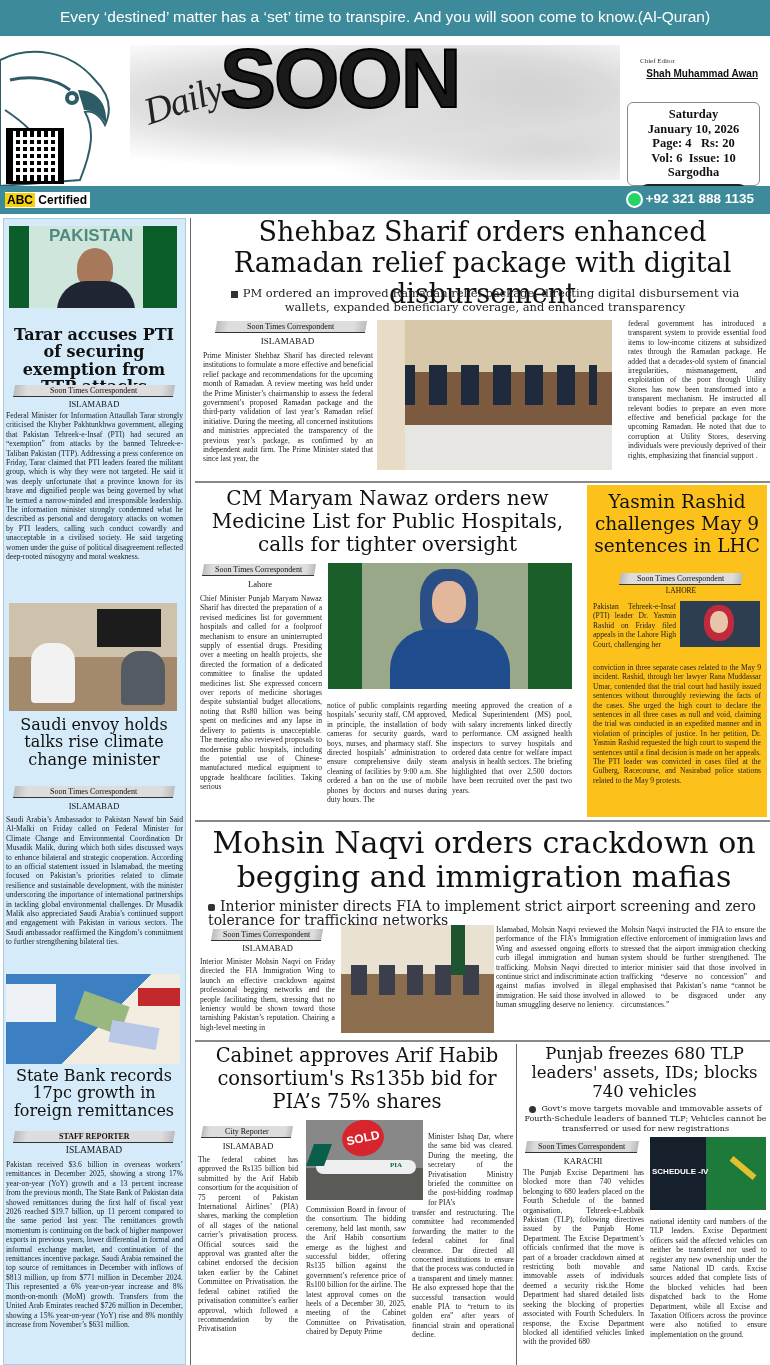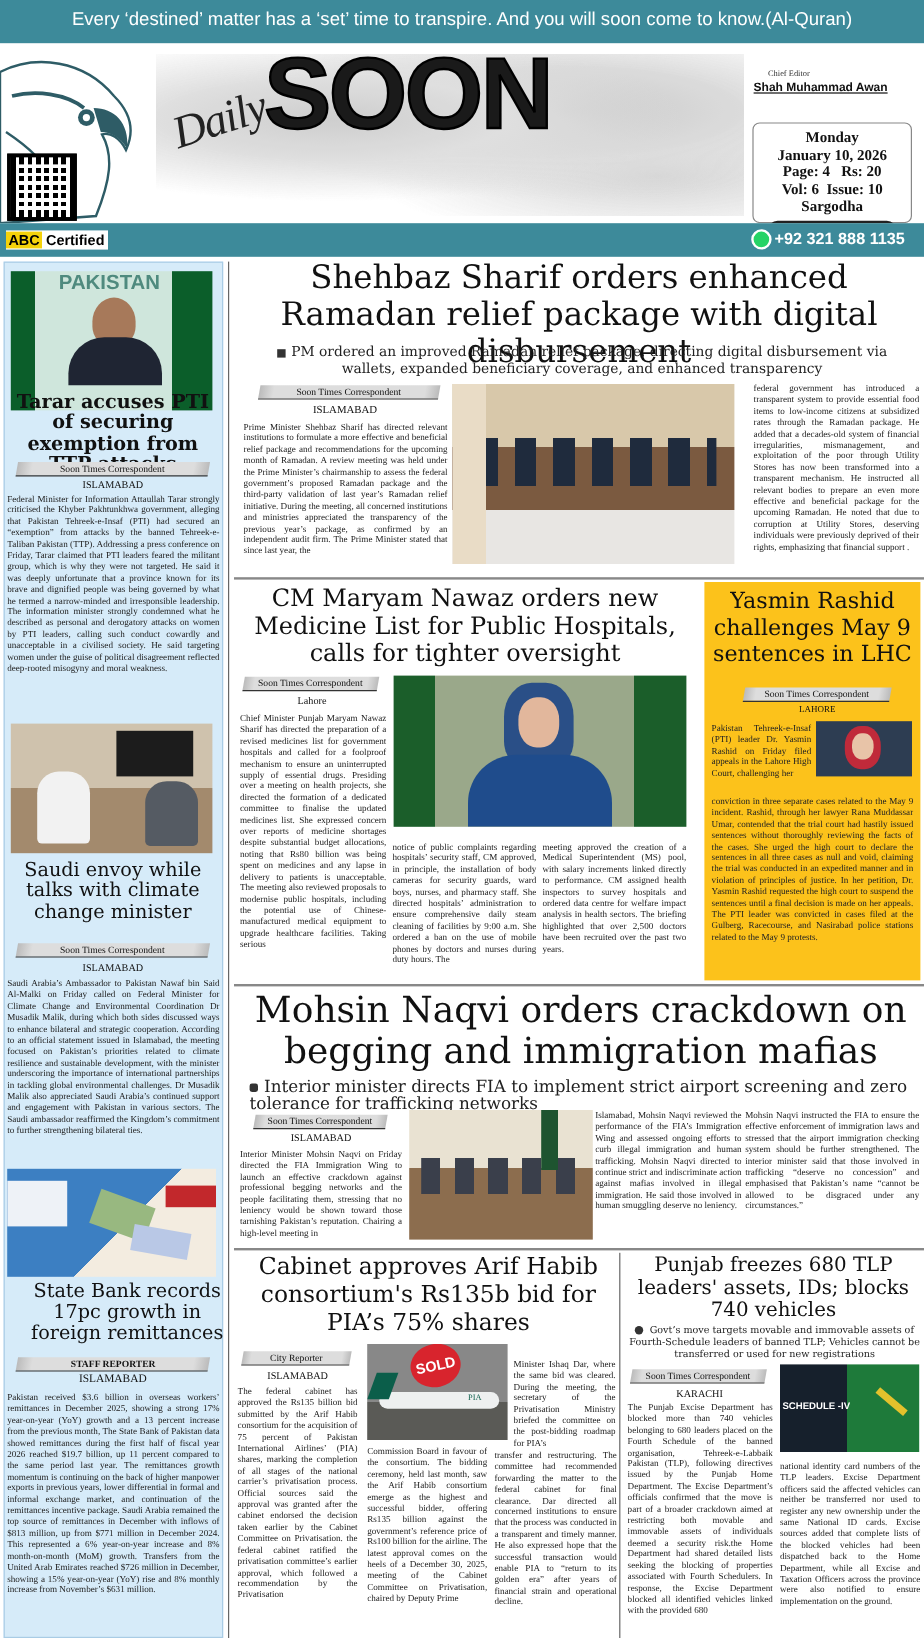--- a/index.html
+++ b/index.html
@@ -8,21 +8,21 @@
 .masthead{position:absolute;left:0;top:40px;width:770px;height:146px;background:#fff;overflow:hidden}
 .map{position:absolute;left:130px;top:5px;width:490px;height:135px;background:radial-gradient(ellipse at 30% 40%,#c9c9c9 0,#dcdcdc 30%,transparent 60%),radial-gradient(ellipse at 70% 35%,#c4c4c4 0,#d8d8d8 30%,transparent 60%),radial-gradient(ellipse at 85% 75%,#cfcfcf 0,transparent 40%);opacity:.9}
 .eagle{position:absolute;left:0;top:0;width:115px;height:146px}
 .qr{position:absolute;left:6px;top:88px;width:58px;height:56px;background:repeating-linear-gradient(90deg,#000 0 4px,#fff 4px 7px),#000;border:3px solid #000}
 .qr::before{content:"";position:absolute;inset:6px;background:repeating-linear-gradient(0deg,#fff 0 3px,transparent 3px 7px)}
 .daily{position:absolute;left:143px;top:38px;font-family:"Liberation Serif",serif;font-style:italic;font-size:38px;transform:rotate(-18deg);color:#222;letter-spacing:-1px}
 .logo1{position:absolute;left:220px;top:-4px;font-family:"Liberation Sans",sans-serif;font-weight:900;font-size:84px;letter-spacing:-2px;color:#1a1a1a;-webkit-text-stroke:2px #000;line-height:1}
 .logo2{position:absolute;left:190px;top:64px;font-family:"Liberation Sans",sans-serif;font-weight:900;font-size:92px;letter-spacing:-3px;color:#1a1a1a;-webkit-text-stroke:2px #000;line-height:1}
 .editor-lbl{position:absolute;left:640px;top:56px;width:110px;font-size:7px;color:#333}
 .editor-lbl{top:17px}
-.editor-name{position:absolute;left:628px;top:28px;width:130px;text-align:left;font-family:"Liberation Sans",sans-serif;font-size:10px;font-weight:bold;text-decoration:underline}
+.editor-name{position:absolute;left:628px;top:28px;width:130px;text-align:right;font-family:"Liberation Sans",sans-serif;font-size:10px;font-weight:bold;text-decoration:underline}
 .infobox{position:absolute;left:627px;top:62px;width:133px;height:84px;border:1px solid #888;border-radius:6px;padding-top:4px;text-align:center;font-weight:bold;font-size:12.5px;line-height:14.5px}
 .web{display:inline-block;margin-top:4px;background:#222;color:#fff;font-family:"Liberation Sans",sans-serif;font-size:10px;padding:1px 8px;border-radius:8px}
 .subbar{position:absolute;left:0;top:186px;width:770px;height:28px;background:#3d8a9a;color:#fff}
 .abc{position:absolute;left:5px;top:6px;background:#fff;font-family:"Liberation Sans",sans-serif;font-size:12px;font-weight:bold;line-height:16px;padding:0 3px 0 0}
 .abc span{background:#f5d20a;padding:0 2px;color:#000}
 .abc b{color:#000}
 .tagline{position:absolute;left:0;width:770px;text-align:center;top:6px;font-family:"Liberation Serif",serif;font-style:italic;font-size:13.5px}
 .phone{position:absolute;right:16px;top:5px;font-family:"Liberation Sans",sans-serif;font-weight:bold;font-size:13.5px}
 .wa{display:inline-block;width:17px;height:17px;border-radius:50%;background:#25d366;border:2px solid #fff;vertical-align:middle;margin-right:3px;position:relative}
 .leftcol{position:absolute;left:3px;top:218px;width:183px;height:1147px;background:#d6ebf9;border:1px solid #a9cce5}
@@ -52,63 +52,63 @@
     <circle cx="72" cy="58" r="3" fill="#fff"></circle>
     <path d="M78,50 C95,50 108,62 106,84 C100,74 92,70 84,70" fill="#2e5c66"></path>
     <path d="M5,70 C20,80 40,95 50,120 M15,95 C30,105 40,120 45,140" fill="none" stroke="#2e5c66" stroke-width="2"></path>
   </svg>
   <div class="qr"></div>
   <div class="daily">Daily</div>
   <div class="logo1">SOON</div>
   <div class="editor-lbl">Chief Editor</div>
   <div class="editor-name">Shah Muhammad Awan</div>
   <div class="infobox">
-    <div>Monday</div>
+    <div>Saturday</div>
     <div>January 10, 2026</div>
     <div style="white-space:pre">Page: 4   Rs: 20</div>
     <div style="white-space:pre">Vol: 6  Issue: 10</div>
     <div>Sargodha</div>
     <div class="web">www.soontimes.pk</div>
   </div>
 </div>
 
 <div class="subbar">
   <div class="abc"><span>ABC</span> <b>Certified</b></div>
   <div class="phone"><span class="wa"></span><span>+92 321 888 1135</span></div>
 </div>
 
 <div class="leftcol"></div>
 
-<div class="photo" style="left:9px;top:226px;width:168px;height:116px;background:linear-gradient(90deg,#0b5e2a 0 12%,#cfe6dc 12% 80%,#0b5e2a 80%);">
+<div class="photo" style="left:9px;top:226px;width:168px;height:82px;background:linear-gradient(90deg,#0b5e2a 0 12%,#cfe6dc 12% 80%,#0b5e2a 80%);">
   <div style="position:absolute;left:40px;top:0;font-family:'Liberation Sans',sans-serif;font-weight:bold;font-size:17px;color:#4f8a7e">PAKISTAN</div>
   <div style="position:absolute;left:68px;top:22px;width:36px;height:40px;border-radius:50% 50% 40% 40%;background:#a7795a"></div>
   <div style="position:absolute;left:48px;top:55px;width:78px;height:40px;border-radius:30px 30px 0 0;background:#1f2533"></div>
 </div>
 <div class="hl" style="left:8px;top:326px;width:172px;font-size:16px;font-weight:bold;">Tarar accuses PTI of securing exemption from TTP attacks</div>
 <div class="byline" style="left:14px;top:385px;width:160px"><span>Soon Times Correspondent</span></div>
 <div class="dateline" style="left:8px;top:399px;width:172px">ISLAMABAD</div>
 <div class="body" style="left:6px;top:411px;width:177px;height:165px;overflow:hidden">Federal Minister for Information Attaullah Tarar strongly criticised the Khyber Pakhtunkhwa government, alleging that Pakistan Tehreek-e-Insaf (PTI) had secured an “exemption” from attacks by the banned Tehreek-e-Taliban Pakistan (TTP). Addressing a press conference on Friday, Tarar claimed that PTI leaders feared the militant group, which is why they were not targeted. He said it was deeply unfortunate that a province known for its brave and dignified people was being governed by what he termed a narrow-minded and irresponsible leadership. The information minister strongly condemned what he described as personal and derogatory attacks on women by PTI leaders, calling such conduct cowardly and unacceptable in a civilised society. He said targeting women under the guise of political disagreement reflected deep-rooted misogyny and moral weakness.</div>
 
 <div class="photo" style="left:9px;top:603px;width:168px;height:108px;background:linear-gradient(180deg,#cfc2ad 0 50%,#a38a6d 50%);">
   <div style="position:absolute;left:88px;top:6px;width:64px;height:38px;background:#1c1c1c"></div>
   <div style="position:absolute;left:22px;top:40px;width:44px;height:60px;border-radius:18px 18px 4px 4px;background:#f2f2f2"></div>
   <div style="position:absolute;left:112px;top:48px;width:44px;height:54px;border-radius:18px 18px 4px 4px;background:#555b63"></div>
 </div>
-<div class="hl" style="left:8px;top:716px;width:172px;font-size:16px;">Saudi envoy while talks with climate change minister</div>
+<div class="hl" style="left:8px;top:716px;width:172px;font-size:16px;">Saudi envoy holds talks rise climate change minister</div>
 <div class="byline" style="left:14px;top:786px;width:160px"><span>Soon Times Correspondent</span></div>
 <div class="dateline" style="left:8px;top:801px;width:172px">ISLAMABAD</div>
 <div class="body" style="left:6px;top:815px;width:177px;height:152px;overflow:hidden">Saudi Arabia’s Ambassador to Pakistan Nawaf bin Said Al-Malki on Friday called on Federal Minister for Climate Change and Environmental Coordination Dr Musadik Malik, during which both sides discussed ways to enhance bilateral and strategic cooperation. According to an official statement issued in Islamabad, the meeting focused on Pakistan’s priorities related to climate resilience and sustainable development, with the minister underscoring the importance of international partnerships in tackling global environmental challenges. Dr Musadik Malik also appreciated Saudi Arabia’s continued support and engagement with Pakistan in various sectors. The Saudi ambassador reaffirmed the Kingdom’s commitment to further strengthening bilateral ties.</div>
 
 <div class="photo" style="left:6px;top:974px;width:174px;height:90px;background:linear-gradient(135deg,#3c7fc2 0 55%,#f3ece0 55%);">
   <div style="position:absolute;left:0;top:10px;width:50px;height:38px;background:#eef2f7"></div>
   <div style="position:absolute;left:72px;top:24px;width:48px;height:30px;background:#98b880;transform:rotate(20deg)"></div>
   <div style="position:absolute;left:104px;top:50px;width:48px;height:22px;background:#b9c8e6;transform:rotate(10deg)"></div>
   <div style="position:absolute;left:132px;top:14px;width:42px;height:18px;background:#c2282c"></div>
 </div>
-<div class="hl" style="left:20px;top:1067px;width:172px;font-size:16px;">State Bank records 17pc growth in foreign remittances</div>
+<div class="hl" style="left:8px;top:1067px;width:172px;font-size:16px;">State Bank records 17pc growth in foreign remittances</div>
 <div class="byline" style="left:14px;top:1131px;width:160px;font-weight:bold"><span>STAFF REPORTER</span></div>
 <div class="dateline" style="left:8px;top:1145px;width:172px;font-size:9.5px">ISLAMABAD</div>
 <div class="body" style="left:6px;top:1160px;width:177px;height:198px;overflow:hidden">Pakistan received $3.6 billion in overseas workers’ remittances in December 2025, showing a strong 17% year-on-year (YoY) growth and a 13 percent increase from the previous month, The State Bank of Pakistan data showed remittances during the first half of fiscal year 2026 reached $19.7 billion, up 11 percent compared to the same period last year. The remittances growth momentum is continuing on the back of higher manpower exports in previous years, lower differential in formal and informal exchange market, and continuation of the remittances incentive package. Saudi Arabia remained the top source of remittances in December with inflows of $813 million, up from $771 million in December 2024. This represented a 6% year-on-year increase and 8% month-on-month (MoM) growth. Transfers from the United Arab Emirates reached $726 million in December, showing a 15% year-on-year (YoY) rise and 8% monthly increase from November’s $631 million.</div>
 
 <div class="vrule" style="left:190px;top:218px;height:1147px;width:1px;background:#666"></div>
 
 <div class="hl" style="left:200px;top:216px;width:565px;font-size:27px;line-height:31px">Shehbaz Sharif orders enhanced Ramadan relief package with digital disbursement</div>
 <div class="deck" style="left:230px;top:286px;width:510px"><span class="bullet"></span><span>PM ordered an improved Ramadan relief package, directing digital disbursement via wallets, expanded beneficiary coverage, and enhanced transparency</span></div>
 <div class="byline" style="left:216px;top:321px;width:150px"><span>Soon Times Correspondent</span></div>
 <div class="dateline" style="left:200px;top:336px;width:175px;font-size:9px">ISLAMABAD</div>
@@ -161,21 +161,21 @@
 <div class="hrule" style="left:195px;top:1040px;width:575px;height:2px;background:#888"></div>
 
 <div class="hl" style="left:198px;top:1044px;width:318px;font-size:19.5px;line-height:23px">Cabinet approves Arif Habib consortium's Rs135b bid for PIA’s 75% shares</div>
 <div class="byline" style="left:202px;top:1126px;width:90px"><span>City Reporter</span></div>
 <div class="dateline" style="left:198px;top:1141px;width:100px">ISLAMABAD</div>
 <div class="body" style="left:198px;top:1155px;width:100px;height:205px;overflow:hidden">The federal cabinet has approved the Rs135 billion bid submitted by the Arif Habib consortium for the acquisition of 75 percent of Pakistan International Airlines’ (PIA) shares, marking the completion of all stages of the national carrier’s privatisation process. Official sources said the approval was granted after the cabinet endorsed the decision taken earlier by the Cabinet Committee on Privatisation. the federal cabinet ratified the privatisation committee’s earlier approval, which followed a recommendation by the Privatisation</div>
 <div class="photo" style="left:306px;top:1120px;width:117px;height:80px;background:linear-gradient(180deg,#888 0 60%,#5a5a56 60%);">
   <div style="position:absolute;left:36px;top:0;width:42px;height:36px;border-radius:50%;background:#d8242d;color:#fff;font-family:'Liberation Sans',sans-serif;font-weight:bold;font-size:12px;text-align:center;line-height:36px;transform:rotate(-12deg)">SOLD</div>
   <div style="position:absolute;left:10px;top:40px;width:100px;height:14px;border-radius:8px;background:#eef0f0"></div>
   <div style="position:absolute;left:4px;top:24px;width:18px;height:22px;background:#0b5e4a;transform:skewX(-20deg)"></div>
-  <div style="position:absolute;left:84px;top:41px;font-size:7px;color:#0b5e4a;font-weight:normal">PIA</div>
+  <div style="position:absolute;left:84px;top:41px;font-size:7px;color:#0b5e4a;font-weight:bold">PIA</div>
 </div>
 <div class="body" style="left:306px;top:1205px;width:100px;height:155px;overflow:hidden">Commission Board in favour of the consortium. The bidding ceremony, held last month, saw the Arif Habib consortium emerge as the highest and successful bidder, offering Rs135 billion against the government’s reference price of Rs100 billion for the airline. The latest approval comes on the heels of a December 30, 2025, meeting of the Cabinet Committee on Privatisation, chaired by Deputy Prime</div>
 <div class="body" style="left:428px;top:1132px;width:85px;height:80px;overflow:hidden">Minister Ishaq Dar, where the same bid was cleared. During the meeting, the secretary of the Privatisation Ministry briefed the committee on the post-bidding roadmap for PIA’s</div>
 <div class="body" style="left:412px;top:1208px;width:102px;height:152px;overflow:hidden">transfer and restructuring. The committee had recommended forwarding the matter to the federal cabinet for final clearance. Dar directed all concerned institutions to ensure that the process was conducted in a transparent and timely manner. He also expressed hope that the successful transaction would enable PIA to “return to its golden era” after years of financial strain and operational decline.</div>
 
 <div class="vrule" style="left:516px;top:1044px;height:321px;width:1px;background:#666"></div>
 
 <div class="hl" style="left:522px;top:1044px;width:245px;font-size:16.5px;line-height:19px">Punjab freezes 680 TLP leaders' assets, IDs; blocks 740 vehicles</div>
 <div class="deck" style="left:524px;top:1104px;width:243px;font-size:8px;line-height:10px"><span class="bullet" style="border-radius:50%"></span><span>Govt’s move targets movable and immovable assets of Fourth-Schedule leaders of banned TLP; Vehicles cannot be transferred or used for new registrations</span></div>
 <div class="byline" style="left:526px;top:1141px;width:112px"><span>Soon Times Correspondent</span></div>

